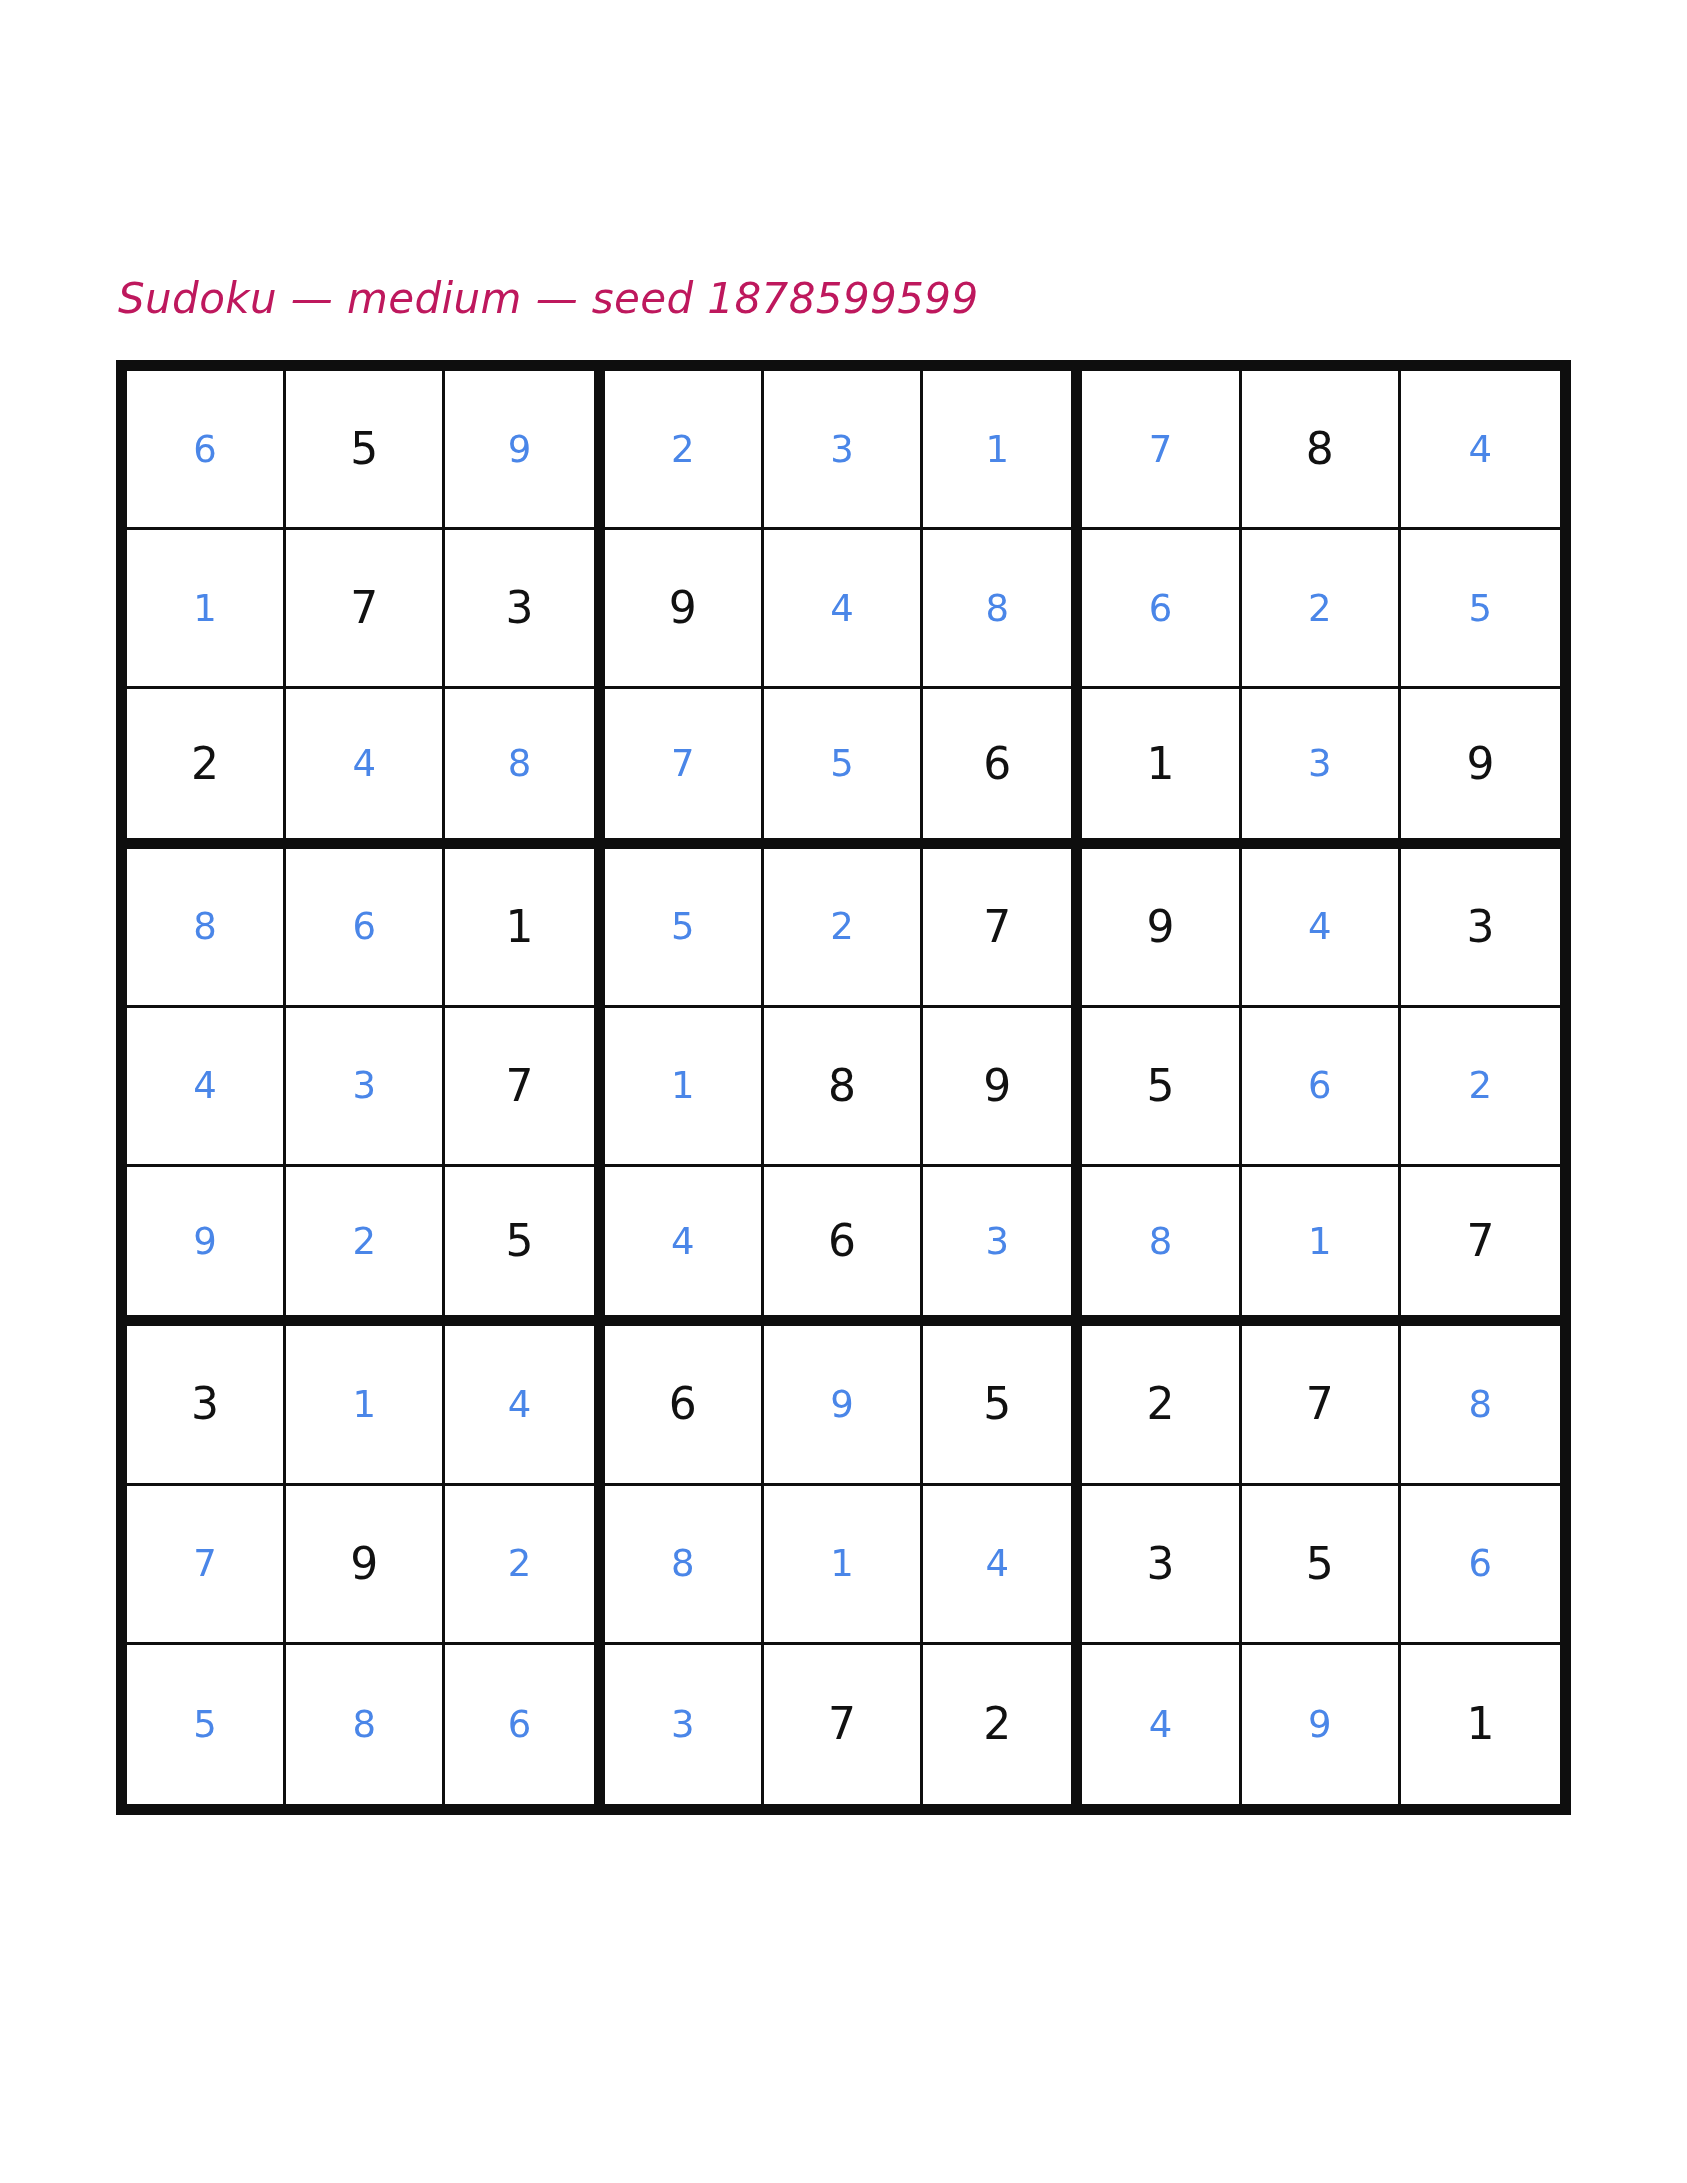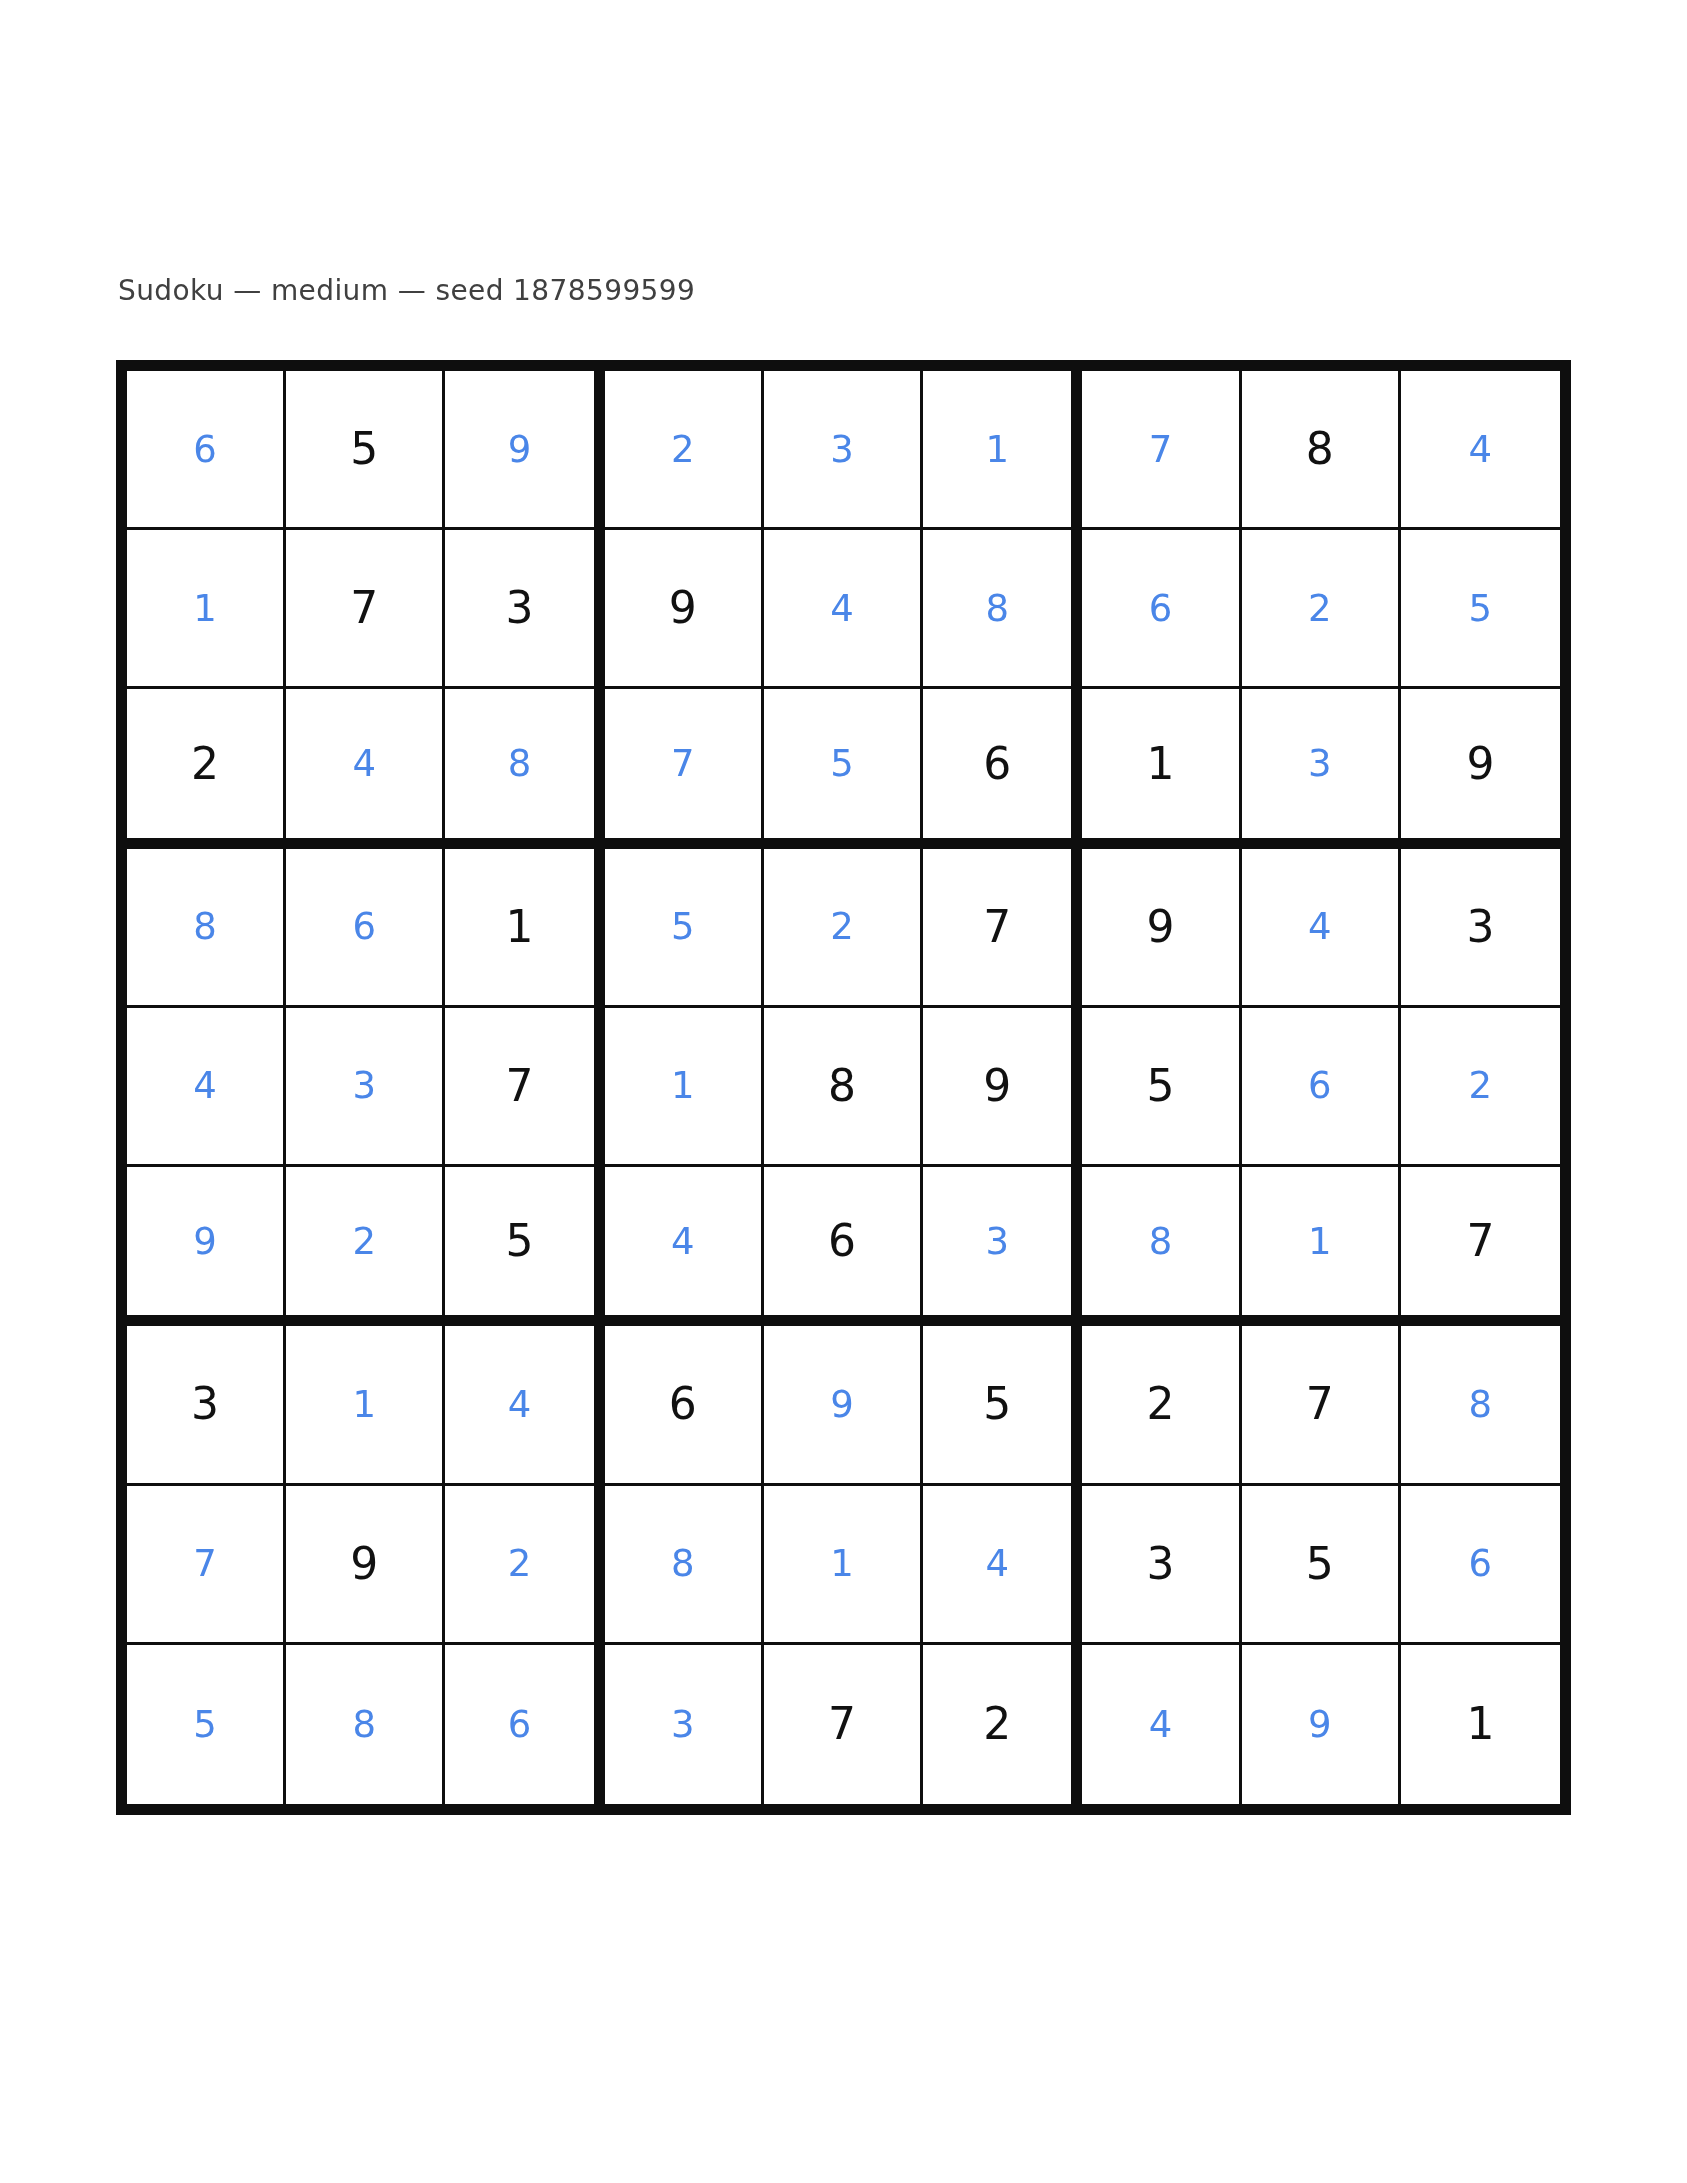--- a/index.html
+++ b/index.html
@@ -5,24 +5,25 @@
   * { margin: 0; padding: 0; box-sizing: border-box; }
   html, body {
     width: 1687px; height: 2183px;
     background: #ffffff;
     font-family: "DejaVu Sans", sans-serif;
     position: relative;
   }
   .page-title {
     position: absolute;
     left: 118px; top: 274px;
-    font-size: 28px;
-    color: #404040;
+    font-size: 42px;
+    color: #be185d;
     letter-spacing: 0.4px;
     white-space: nowrap;
+    font-style: italic;
   }
   .sudoku-grid {
     position: absolute;
     left: 116px; top: 360px;
     width: 1455px; height: 1455px;
     border: 11.8px solid var(--line, #0e0e0e);
     background: #ffffff;
     display: grid;
     grid-template-columns: repeat(9, 1fr);
     grid-template-rows: repeat(9, 1fr);

